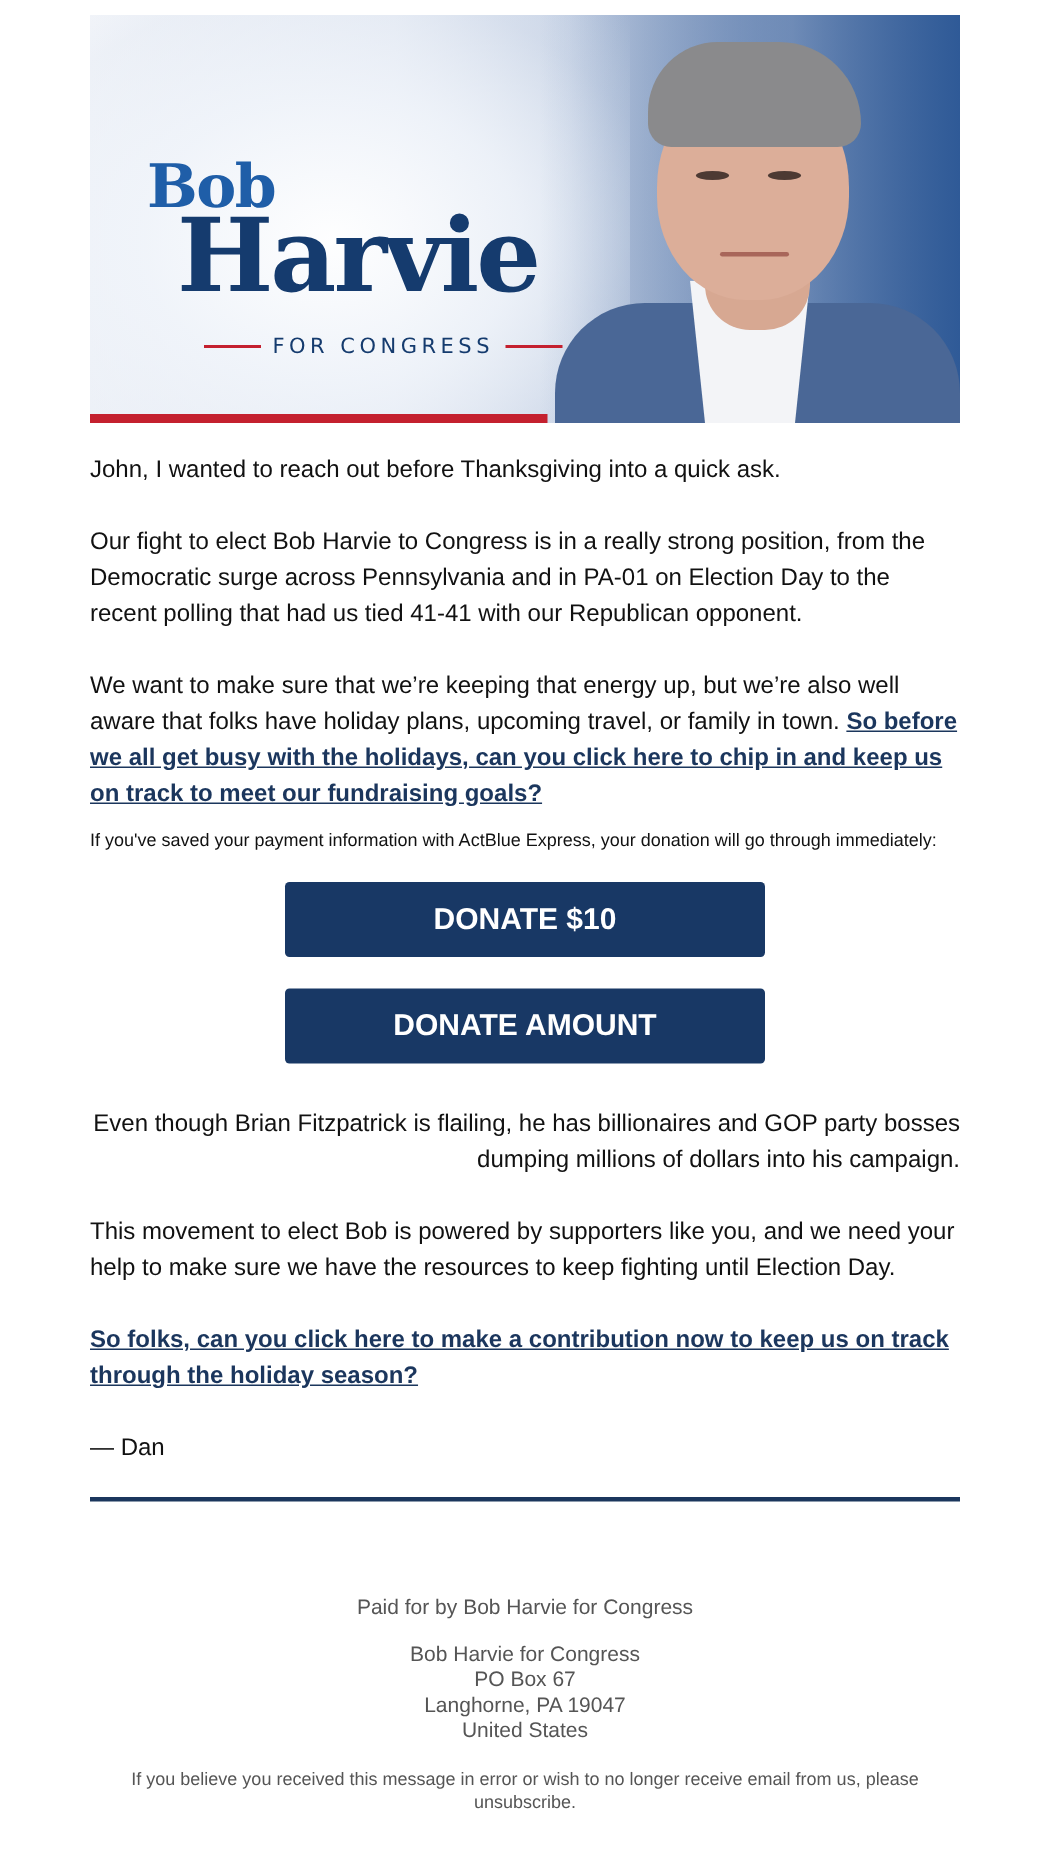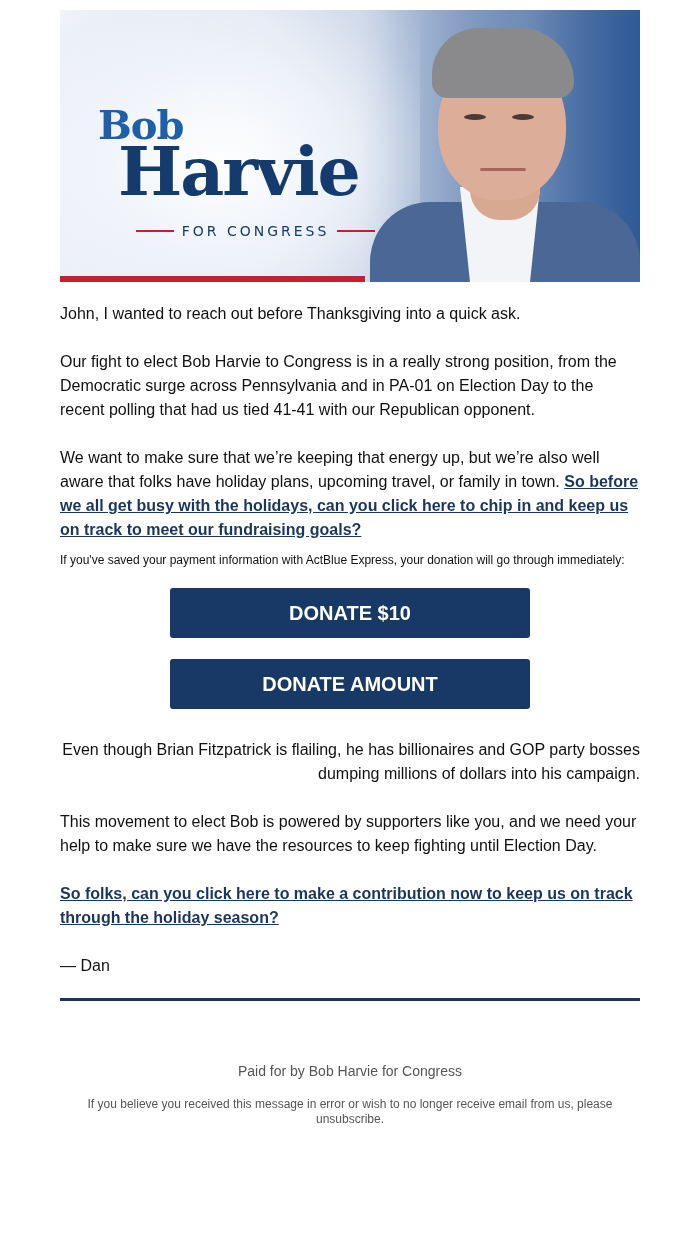--- a/index.html
+++ b/index.html
@@ -30,21 +30,21 @@
   .portrait .eye { position: absolute; top: 104px; width: 22px; height: 6px; background: #4d3a33; border-radius: 50%; }
   .portrait .mouth { position: absolute; left: 120px; top: 158px; width: 46px; height: 3px; background: #a8665a; border-radius: 2px; }
 
   
   .content { font-size: 16px; line-height: 24px; color: #111; }
   .content p { margin: 0; }
   .p1 { margin-top: 20px !important; }
   .gap { margin-top: 24px !important; }
   a.cta { color: #1b365d; font-weight: bold; text-decoration: underline; }
   .note { font-size: 12px; text-align: left; color: #111; margin-top: 10px !important; line-height: 16px; }
-  .btn { display: block; width: 360px; height: 50px; margin: 0 auto; background: #183865; color: #fff; border-radius: 3px;
+  .btn { display: block; width: 320px; height: 50px; margin: 0 auto; background: #183865; color: #fff; border-radius: 3px;
          font-weight: bold; font-size: 20px; line-height: 50px; text-align: center; text-decoration: none; }
   .btn1 { margin-top: 20px; }
   .btn2 { margin-top: 21px; }
   .after-btn { margin-top: 29px !important; text-align: right; }
   .sig { margin-top: 24px !important; }
   .rule { height: 3px; background: #1b365d; margin-top: 20px; }
 
   .footer { text-align: center; color: #555; font-size: 14px; line-height: 17px; margin-top: 62px; }
   .footer .addr { margin-top: 14px; }
   .footer .unsub { font-size: 12px; line-height: 15px; margin-top: 17px; padding: 0 18px; }
@@ -90,16 +90,22 @@
 
     <p class="after-btn">Even though Brian Fitzpatrick is flailing, he has billionaires and GOP party bosses dumping millions of dollars into his campaign.</p>
     <p class="gap">This movement to elect Bob is powered by supporters like you, and we need your help to make sure we have the resources to keep fighting until Election Day.</p>
     <p class="gap"><a class="cta" href="#">So folks, can you click here to make a contribution now to keep us on track through the holiday season?</a></p>
     <p class="sig">— Dan</p>
     <div class="rule"></div>
   </div>
 
   <div class="footer">
     <div>Paid for by Bob Harvie for Congress</div>
+    <div class="addr">
+      <div>Bob Harvie for Congress</div>
+      <div>PO Box 67</div>
+      <div>Langhorne, PA 19047</div>
+      <div>United States</div>
+    </div>
     <div class="unsub"><span>If you believe you received this message in error or wish to no longer receive email from us, please </span><a href="#" style="color:#555;text-decoration:none;">unsubscribe</a><span>.</span></div>
   </div>
 
 </div>
 
 </body></html>

